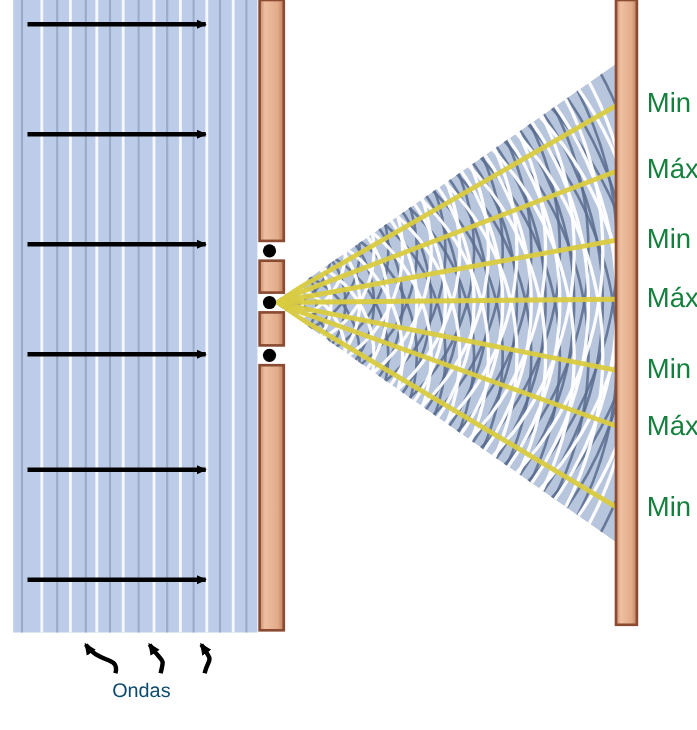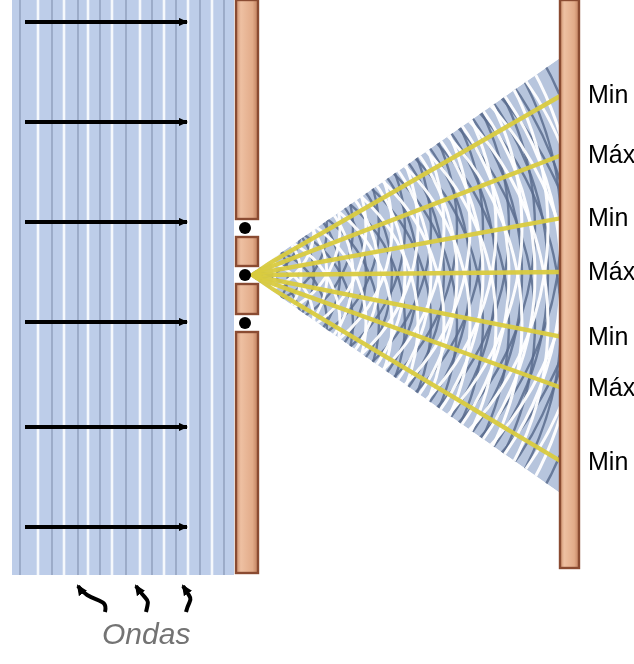--- a/index.html
+++ b/index.html
@@ -18,32 +18,31 @@
     position: absolute;
     top: 0;
     left: 0;
     width: 634px;
     height: 664px;
   }
   .screen-label {
     position: absolute;
     font-family: "Liberation Sans", sans-serif;
     font-size: 25px;
-    color: #000000;
+    color: #15803d;
     white-space: nowrap;
     line-height: 1;
   }
   .waves-label {
     position: absolute;
     font-family: "Liberation Sans", sans-serif;
-    font-size: 30px;
-    color: #737373;
+    font-size: 18px;
+    color: #0c4a6e;
     white-space: nowrap;
     line-height: 1;
-    font-style: italic;
   }
 </style>
 </head>
 <body>
 
 <svg id="diagram" viewBox="0 0 634 664" width="634" height="664">
   <defs>
     <clipPath id="fanClip">
       <path id="fanClipPath" d="M 249 275 L 560 58 L 560 493 Z"></path>
     </clipPath>

